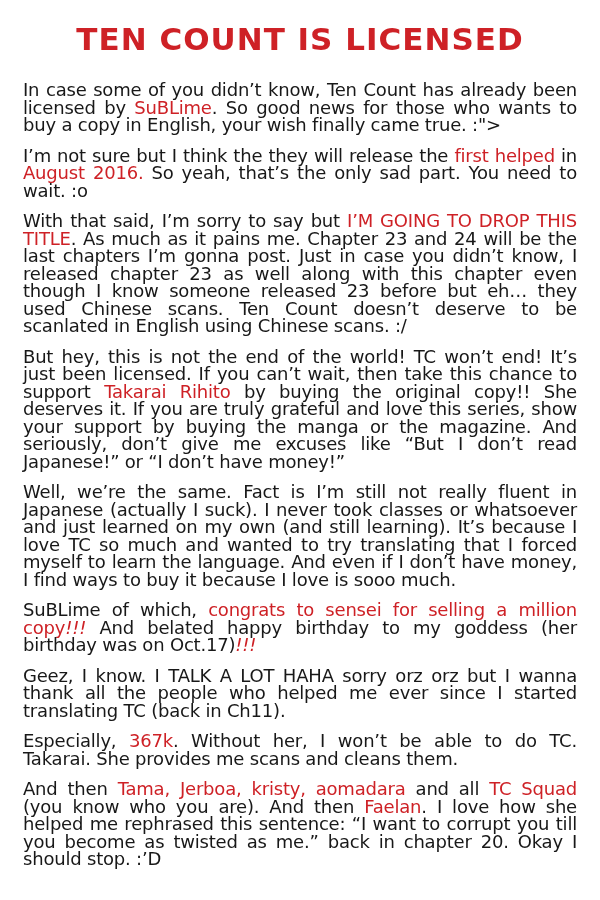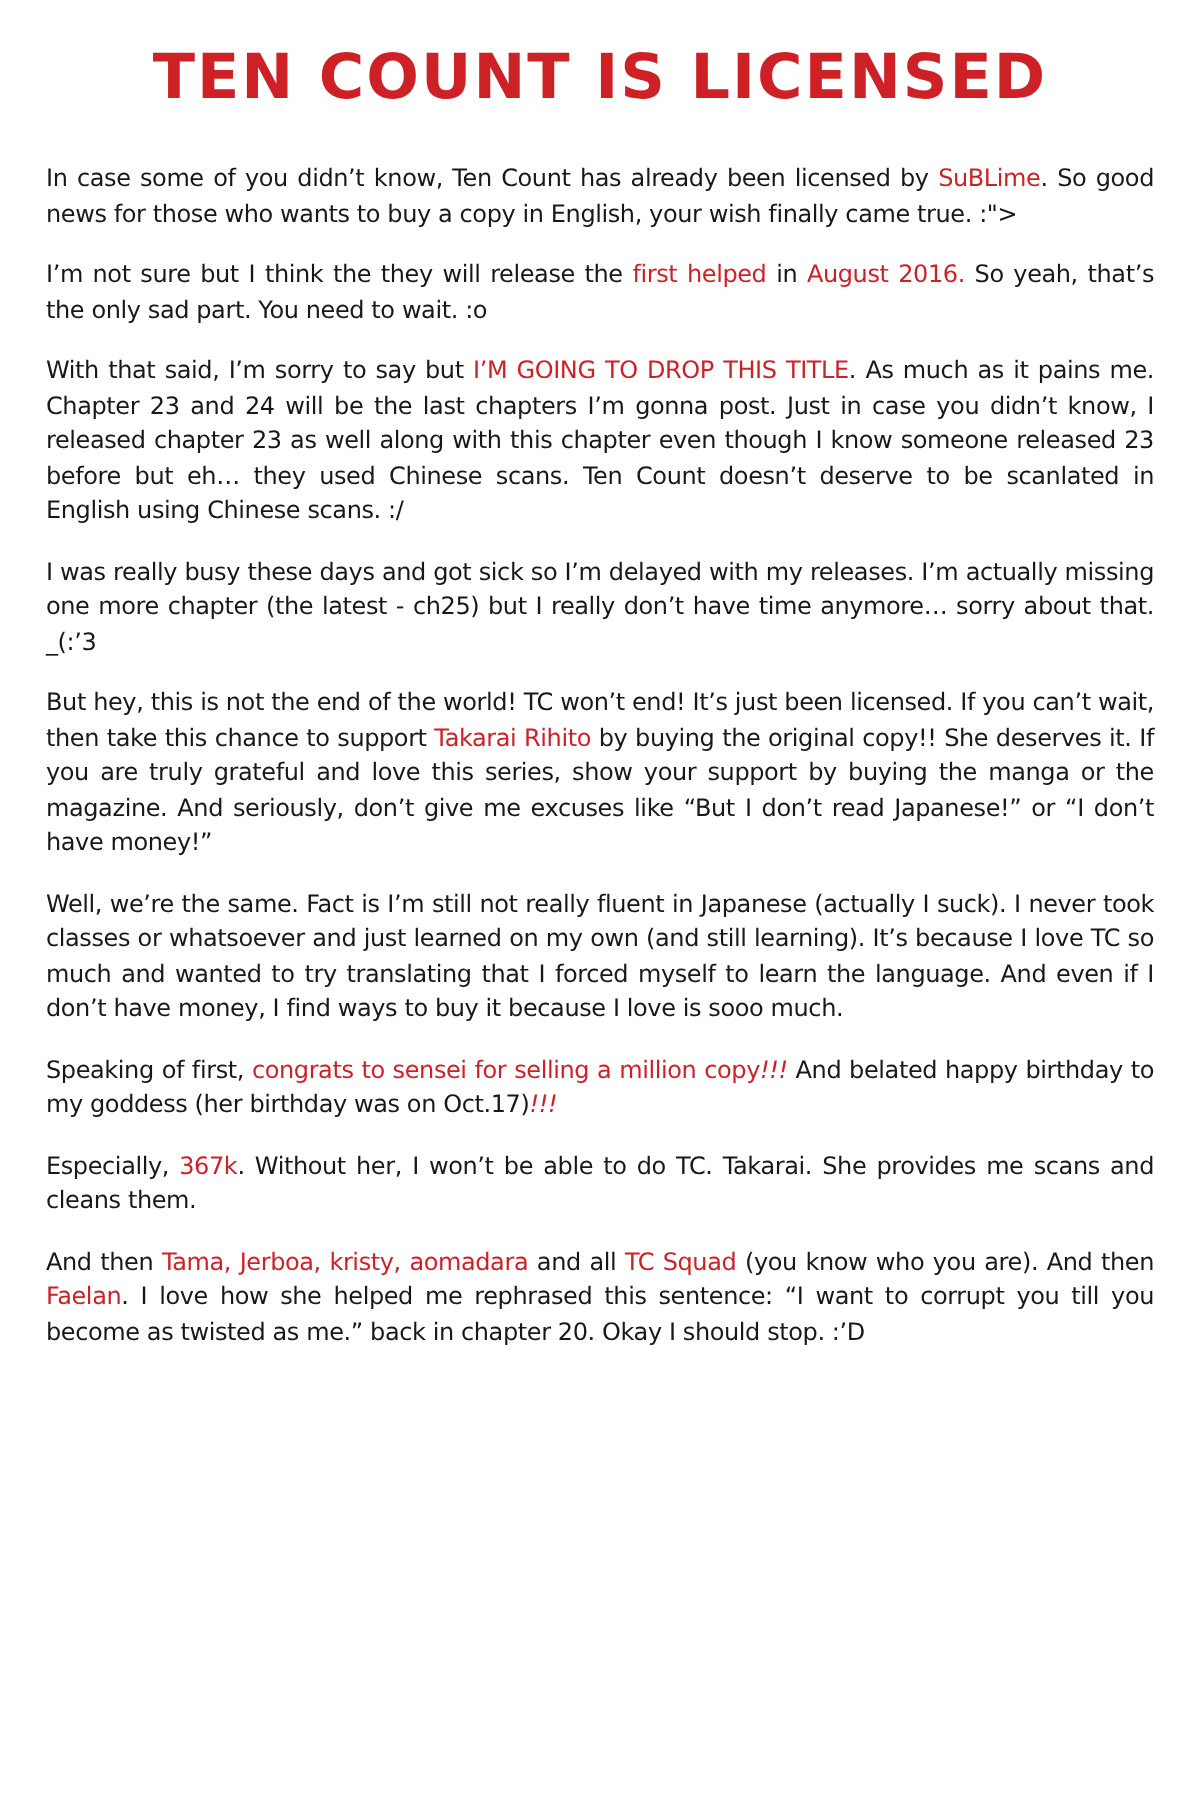--- a/index.html
+++ b/index.html
@@ -29,21 +29,21 @@
     font-family: "DejaVu Sans", sans-serif;
   }
   .title .title-line {
     display: block;
   }
   .body-text {
     width: 554px;
   }
   .para {
     margin: 0 0 13px 0;
-    font-size: 12px;
+    font-size: 18px;
     line-height: 17.5px;
     letter-spacing: -0.2px;
     text-align: justify;
     color: #181818;
   }
   .para:last-child {
     margin-bottom: 12px;
   }
   .red {
     color: #ce2126;
@@ -59,20 +59,20 @@
 <body>
 
 <div class="page">
   <h1 class="title">
     <span class="title-line">TEN COUNT IS LICENSED</span>
   </h1>
   <div class="body-text">
       <p class="para"><span>In case some of you didn’t know, Ten Count has already been licensed by </span><span class="red">SuBLime</span><span>. So good news for those who wants to buy a copy in English, your wish finally came true. :"&gt;</span></p>
       <p class="para"><span>I’m not sure but I think the they will release the </span><span class="red">first helped</span><span> in </span><span class="red">August 2016.</span><span> So yeah, that’s the only sad part. You need to wait. :o</span></p>
       <p class="para"><span>With that said, I’m sorry to say but </span><span class="red">I’M GOING TO DROP THIS TITLE</span><span>. As much as it pains me. Chapter 23 and 24 will be the last chapters I’m gonna post. Just in case you didn’t know, I released chapter 23 as well along with this chapter even though I know someone released 23 before but eh… they used Chinese scans. Ten Count doesn’t deserve to be scanlated in English using Chinese scans. :/</span></p>
-      <p class="para"><span>I was really busy these days and got sick so I’m delayed with my releases. I’m actually missing one more chapter (the latest - ch25) but I really don’t have time anymore… sorry about that. _(:’3</span></p>
       <p class="para"><span>But hey, this is not the end of the world! TC won’t end! It’s just been licensed. If you can’t wait, then take this chance to support </span><span class="red">Takarai Rihito</span><span> by buying the original copy!! She deserves it. If you are truly grateful and love this series, show your support by buying the manga or the magazine. And seriously, don’t give me excuses like </span><span class="italic">“But I don’t read Japanese!”</span><span> or </span><span class="italic">“I don’t have money!”</span></p>
       <p class="para"><span>Well, we’re the same. Fact is I’m still not really fluent in Japanese (actually I suck). I never took classes or whatsoever and just learned on my own (and still learning). It’s because I love TC so much and wanted to try translating that I forced myself to learn the language. And even if I don’t have money, I find ways to buy it because I love is sooo much.</span></p>
-      <p class="para"><span>Speaking of first, </span><span class="red">congrats to sensei for selling a million copy</span><span class="red-italic">!!!</span><span> And belated happy birthday to my goddess (her birthday was on Oct.17)</span><span class="red-italic">!!!</span></p>
+      <p class="para"><span>SuBLime of which, </span><span class="red">congrats to sensei for selling a million copy</span><span class="red-italic">!!!</span><span> And belated happy birthday to my goddess (her birthday was on Oct.17)</span><span class="red-italic">!!!</span></p>
+      <p class="para"><span>Geez, I know. I TALK A LOT HAHA sorry orz orz but I wanna thank all the people who helped me ever since I started translating TC (back in Ch11).</span></p>
       <p class="para"><span>Especially, </span><span class="red">367k</span><span>. Without her, I won’t be able to do TC. Takarai. She provides me scans and cleans them.</span></p>
       <p class="para"><span>And then </span><span class="red">Tama, Jerboa, kristy, aomadara</span><span> and all </span><span class="red">TC Squad</span><span> (you know who you are). And then </span><span class="red">Faelan</span><span>. I love how she helped me rephrased this sentence: </span><span class="italic">“I want to corrupt you till you become as twisted as me.”</span><span> back in chapter 20. Okay I should stop. :’D</span></p>
     </div>
 </div>
 
 </body></html>

